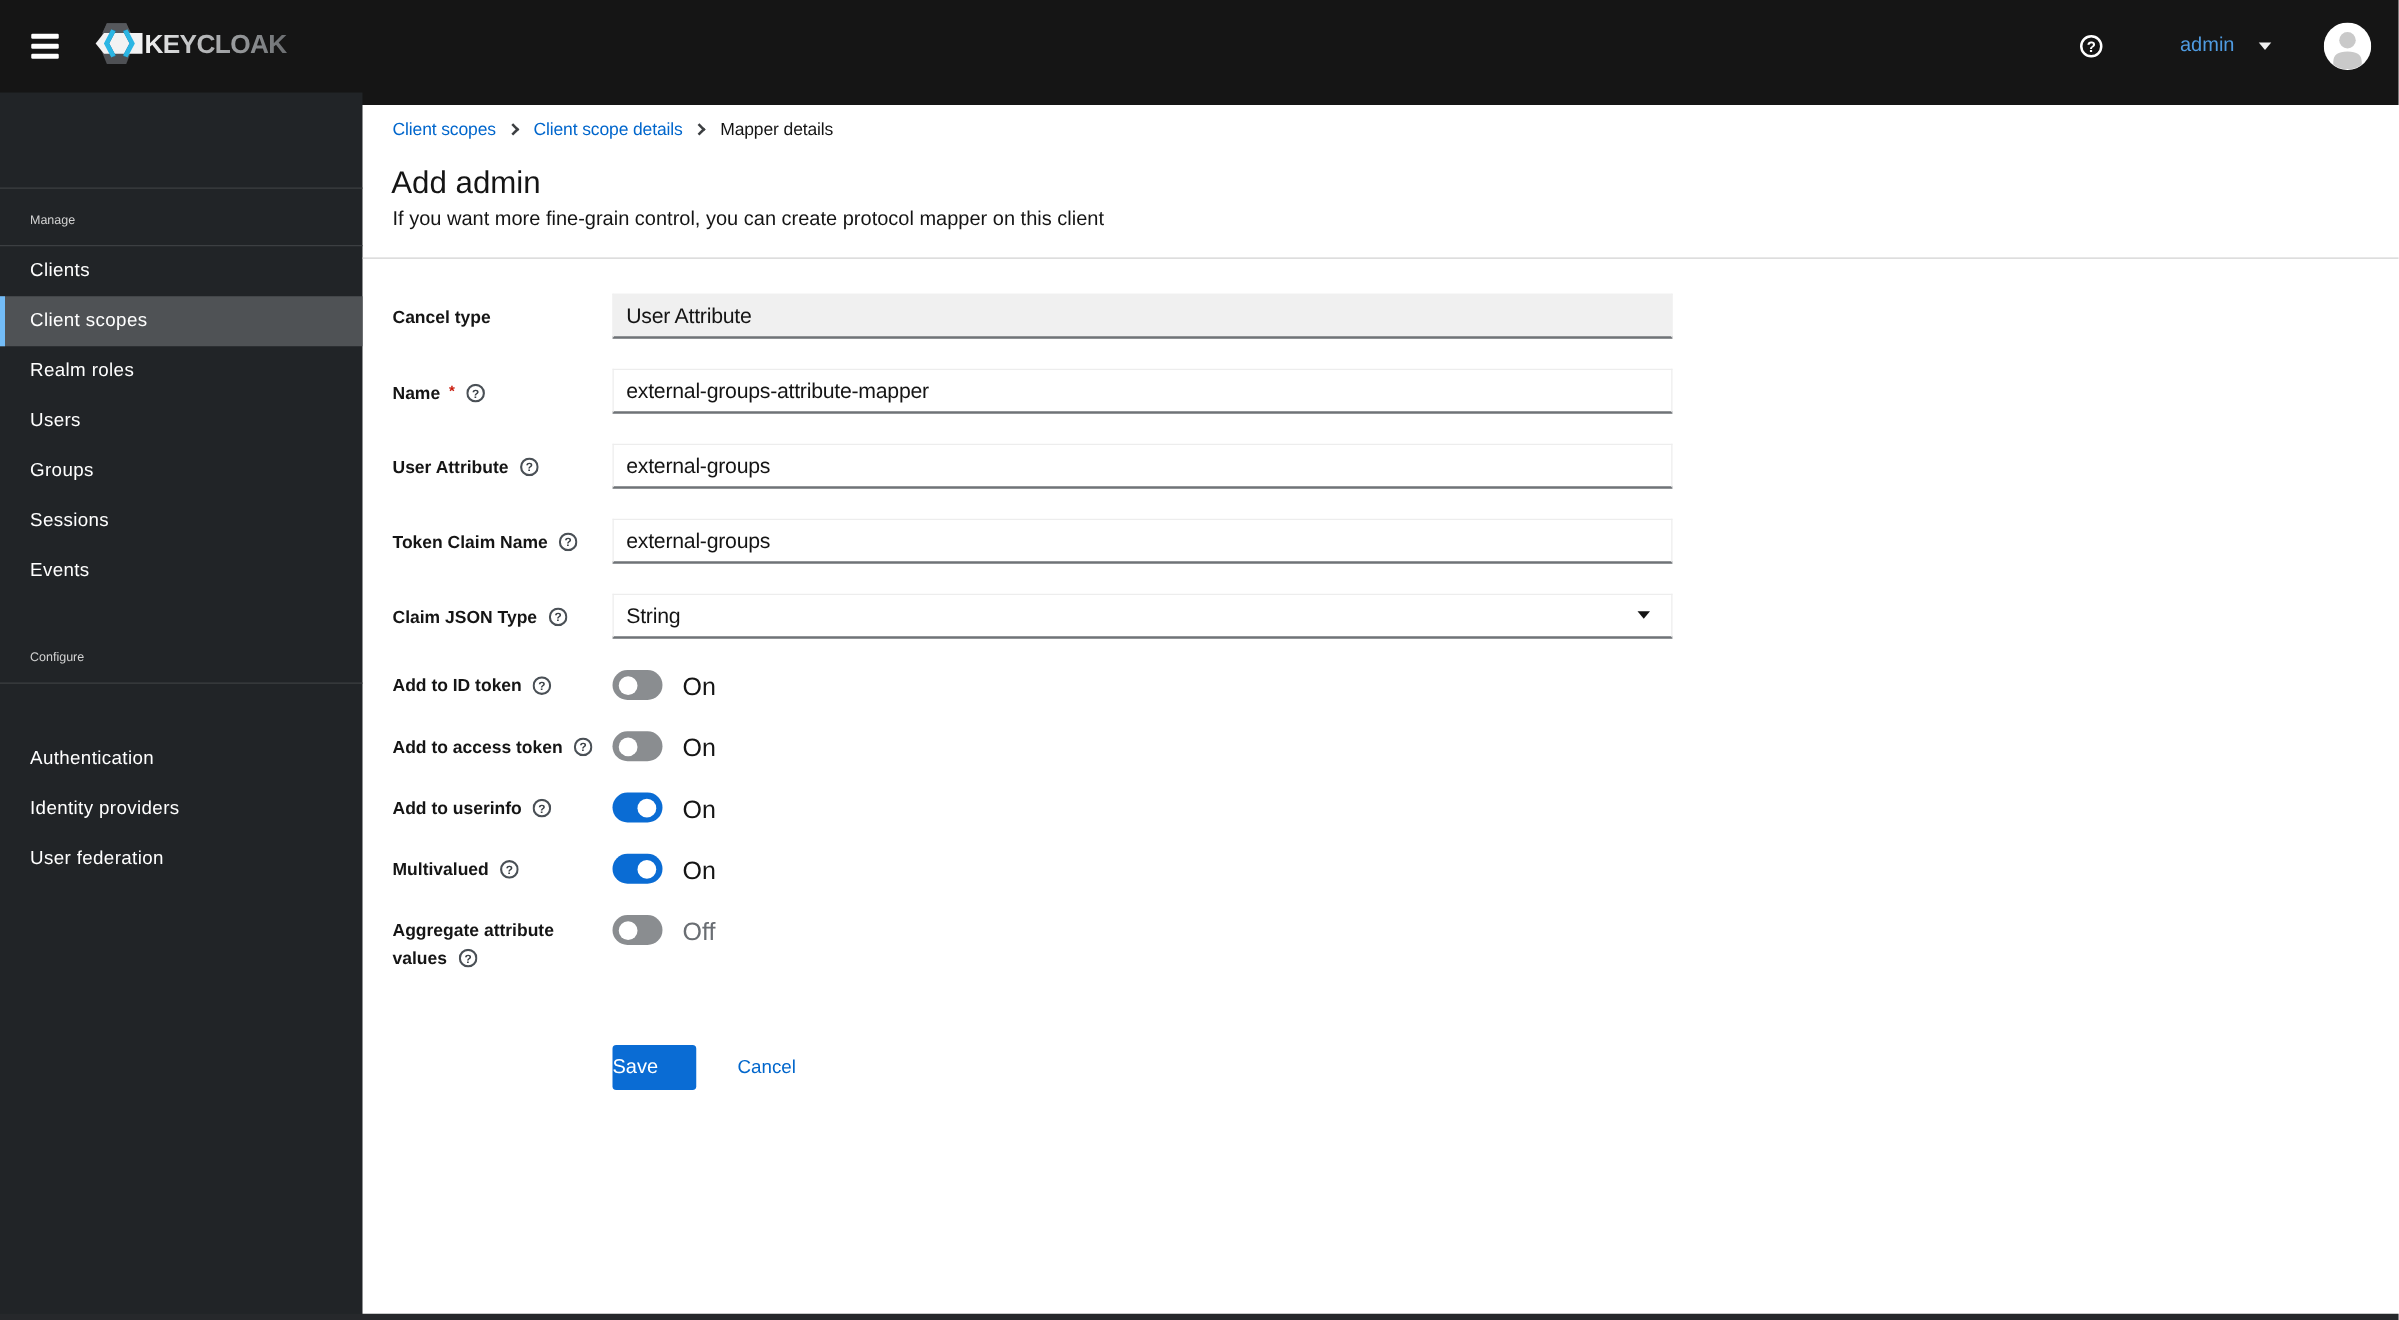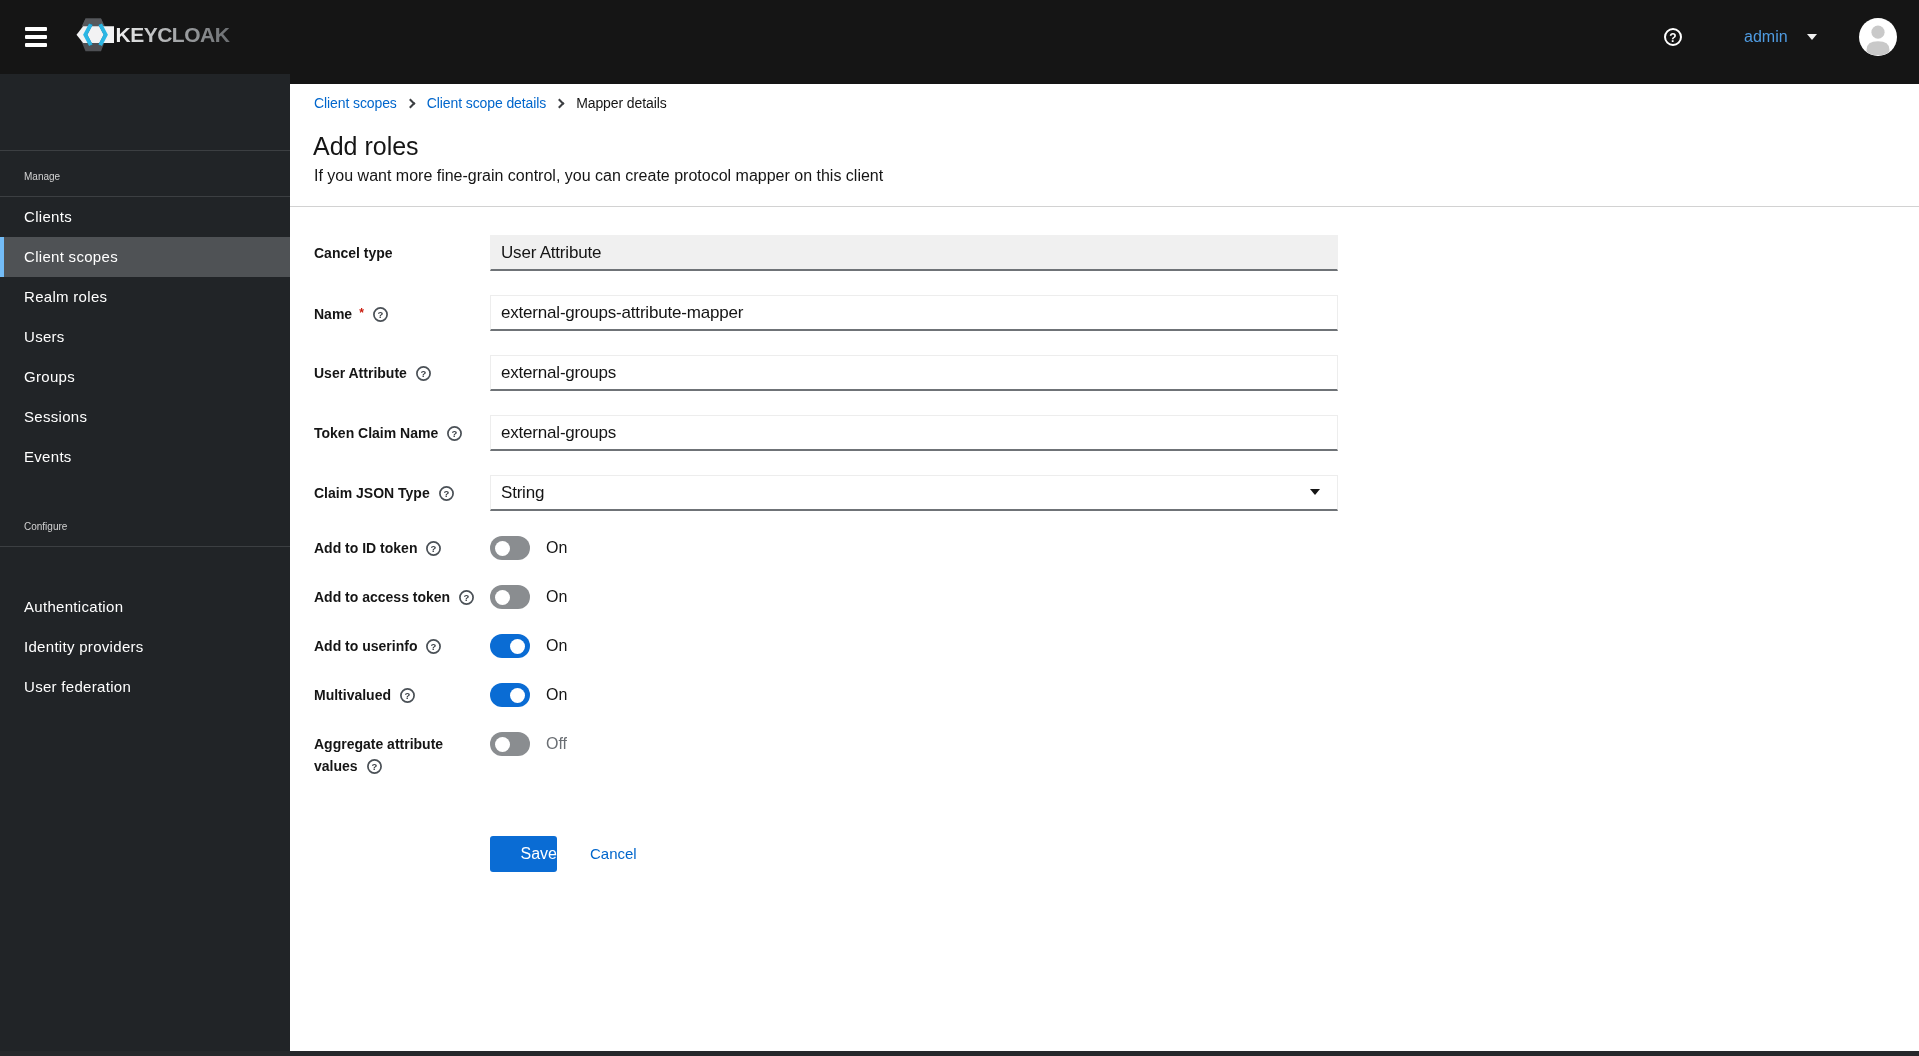--- a/index.html
+++ b/index.html
@@ -35,24 +35,24 @@
             border:1px solid #ededed; border-bottom:2px solid #6f7377; font-size:17px; letter-spacing:-0.2px;
             color:#151515; line-height:33px; padding-left:10px; }
   .ro { background:#f0f0f0; border-color:#f0f0f0; border-bottom-color:#6f7377; }
   .selcaret { position:absolute; left:1310px; width:0; height:0; border-left:5.5px solid transparent; border-right:5.5px solid transparent; border-top:6px solid #151515; }
 
   
   .tgl { position:absolute; left:490px; width:40px; height:24px; border-radius:12px; }
   .tgl .knob { position:absolute; top:4.5px; width:15px; height:15px; border-radius:50%; background:#fff; }
   .tgl.on { background:#0a6cd4; } .tgl.on .knob { right:5px; }
   .tgl.off { background:#8a8d90; } .tgl.off .knob { left:5px; }
-  .tlabel { position:absolute; left:546px; font-size:16px; color:#151515; }
+  .tlabel { position:absolute; left:546px; font-size:20px; color:#151515; }
   .tlabel.grey { color:#6a6e73; }
 
-  #save { position:absolute; left:490px; top:836px; width:67px; height:36px; background:#0a6cd4; color:#fff; font-size:16px; text-align:right; line-height:36px; border-radius:3px; }
+  #save { position:absolute; left:490px; top:836px; width:67px; height:36px; background:#0a6cd4; color:#fff; font-size:16px; text-align:left; line-height:36px; border-radius:3px; }
   #cancel { position:absolute; left:590px; top:845px; font-size:15px; color:#0066cc; }
 
   #bottombar { position:absolute; left:0; top:1051px; width:1919px; height:5px; background:#26282b; }
 </style>
 </head>
 <body>
 
 <div id="masthead">
   <div class="hbar" style="top:27px"></div>
   <div class="hbar" style="top:35px"></div>
@@ -111,21 +111,21 @@
   <div class="navitem" style="top:323px">Sessions</div>
   <div class="navitem" style="top:363px">Events</div>
   <div class="navtitle" style="top:447px">Configure</div>
   <div class="sep" style="top:472px"></div>
   <div class="navitem" style="top:513px">Authentication</div>
   <div class="navitem" style="top:553px">Identity providers</div>
   <div class="navitem" style="top:593px">User federation</div>
 </div>
 
 <div id="crumbs"><a>Client scopes</a><span class="csep"></span><a>Client scope details</a><span class="csep"></span><span>Mapper details</span></div>
-<div id="title">Add roles</div>
+<div id="title">Add admin</div>
 <div id="subtitle">If you want more fine-grain control, you can create protocol mapper on this client</div>
 <div id="hdrline"></div>
 
 <div class="flabel" style="top:244px">Cancel type</div>
 <div class="finput ro" style="top:235px">User Attribute</div>
 
 <div class="flabel" style="top:304px">Name<span class="req">*</span><svg class="qicon" width="15" height="15" viewBox="0 0 15 15">
       <circle cx="7.5" cy="7.5" r="6.6" fill="none" stroke="#4a5056" stroke-width="1.7"></circle>
       <text x="7.5" y="11" text-anchor="middle" font-size="9.5" font-weight="bold" fill="#3a4046" font-family="Liberation Sans, sans-serif">?</text>
     </svg></div>

